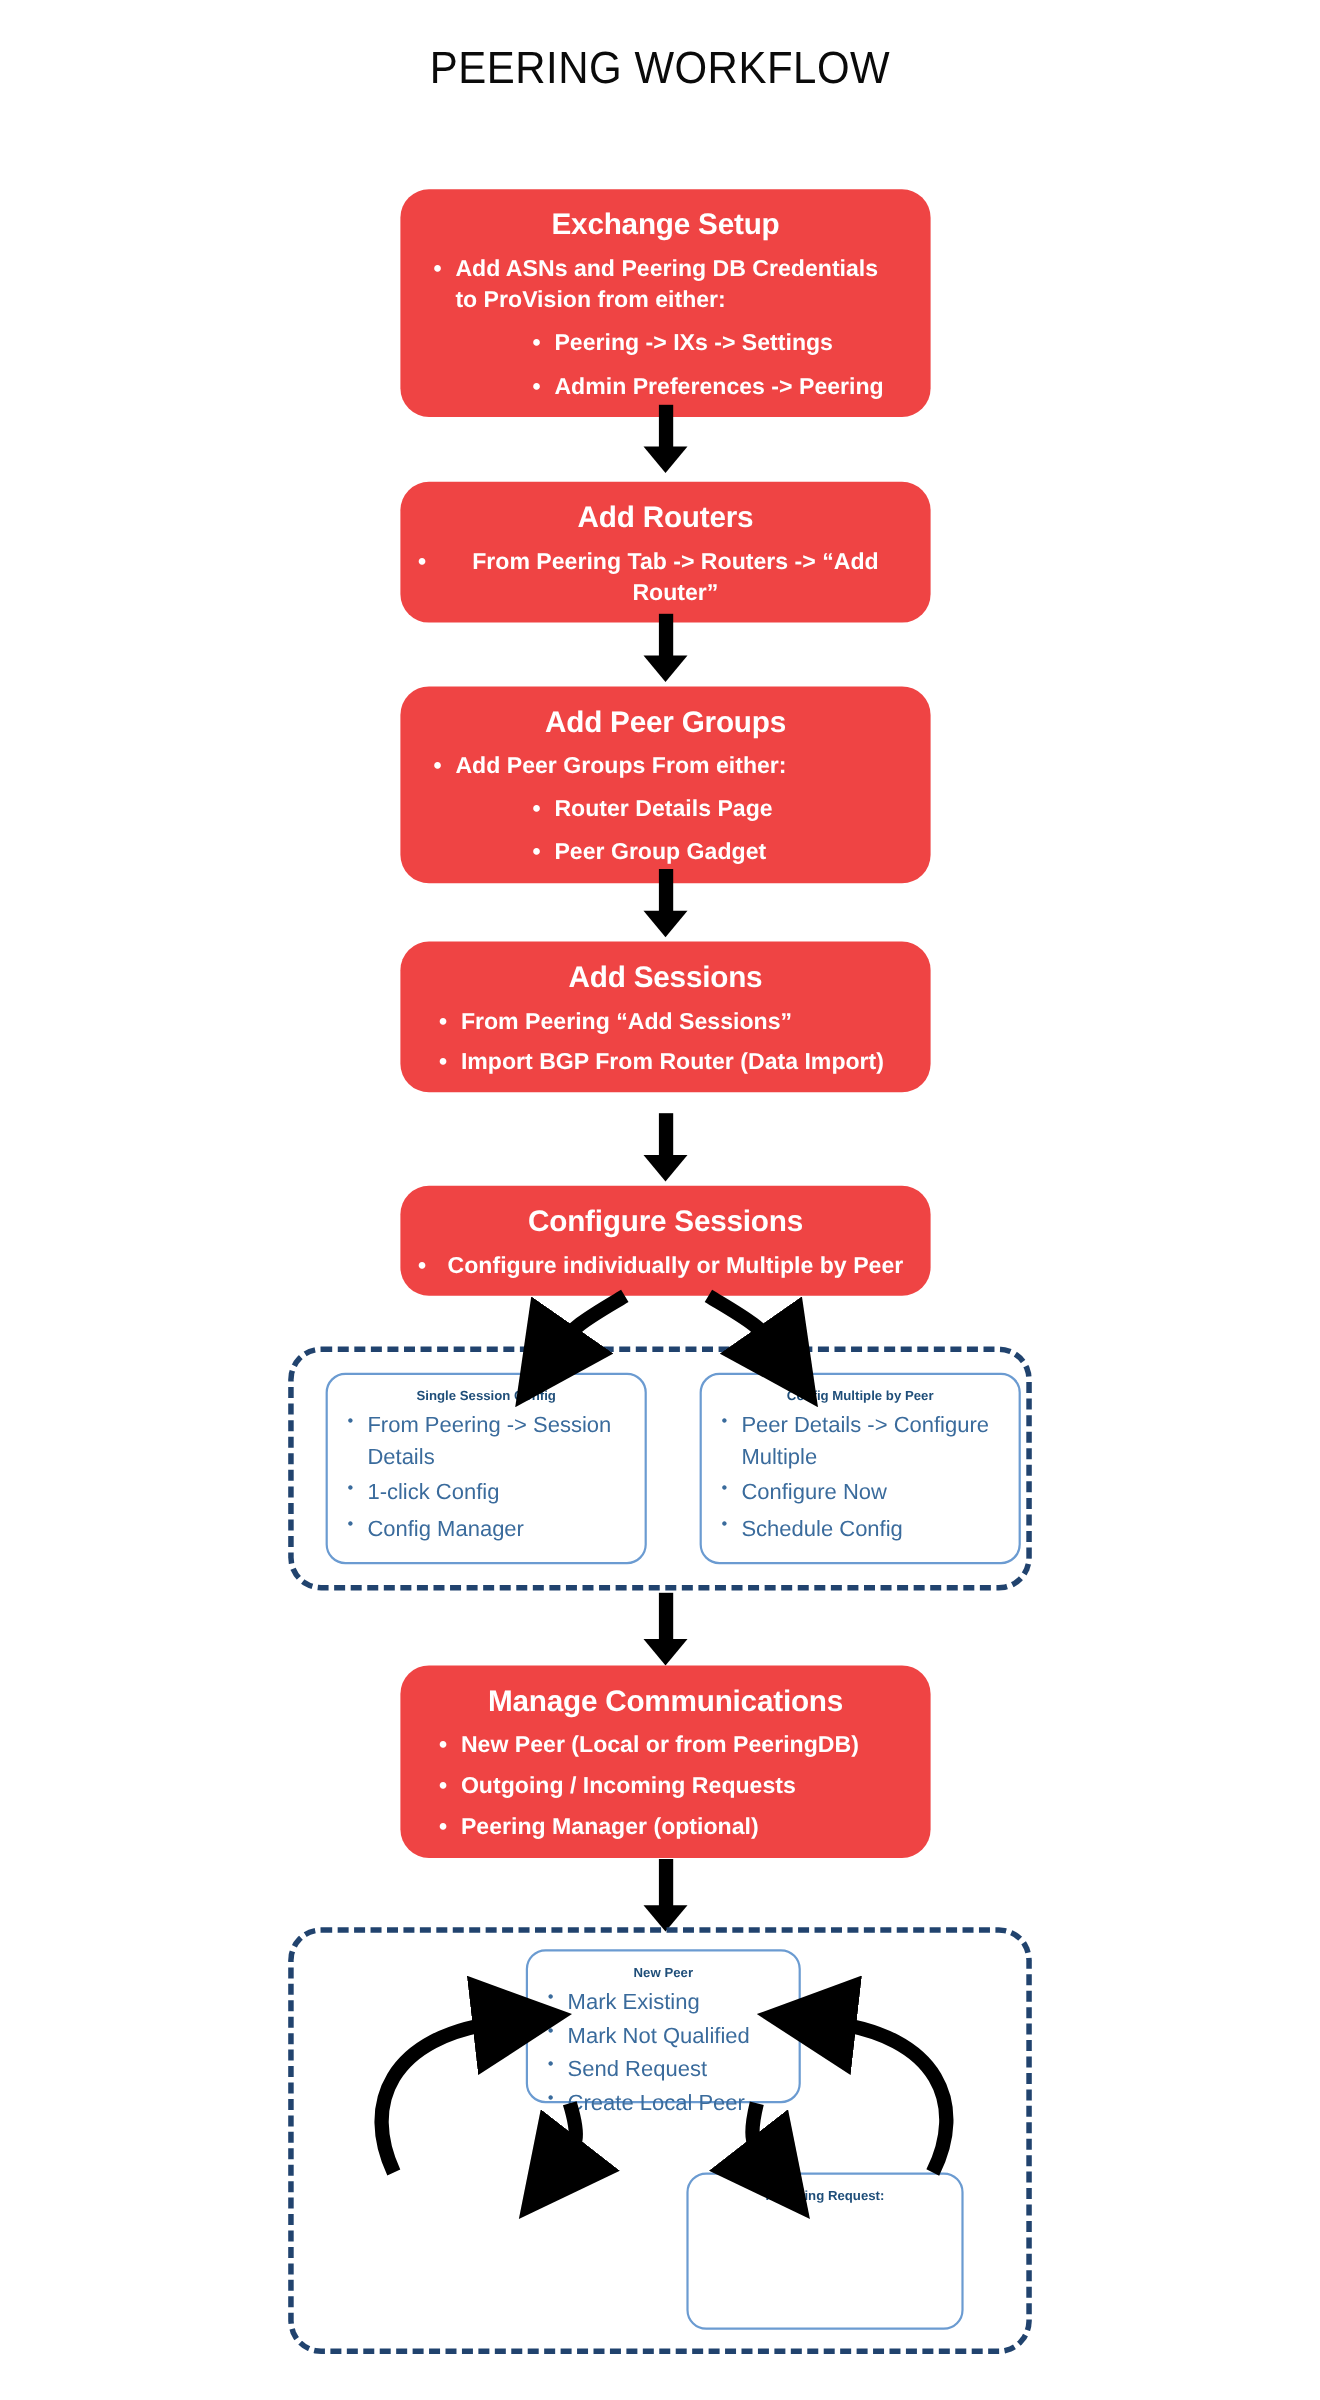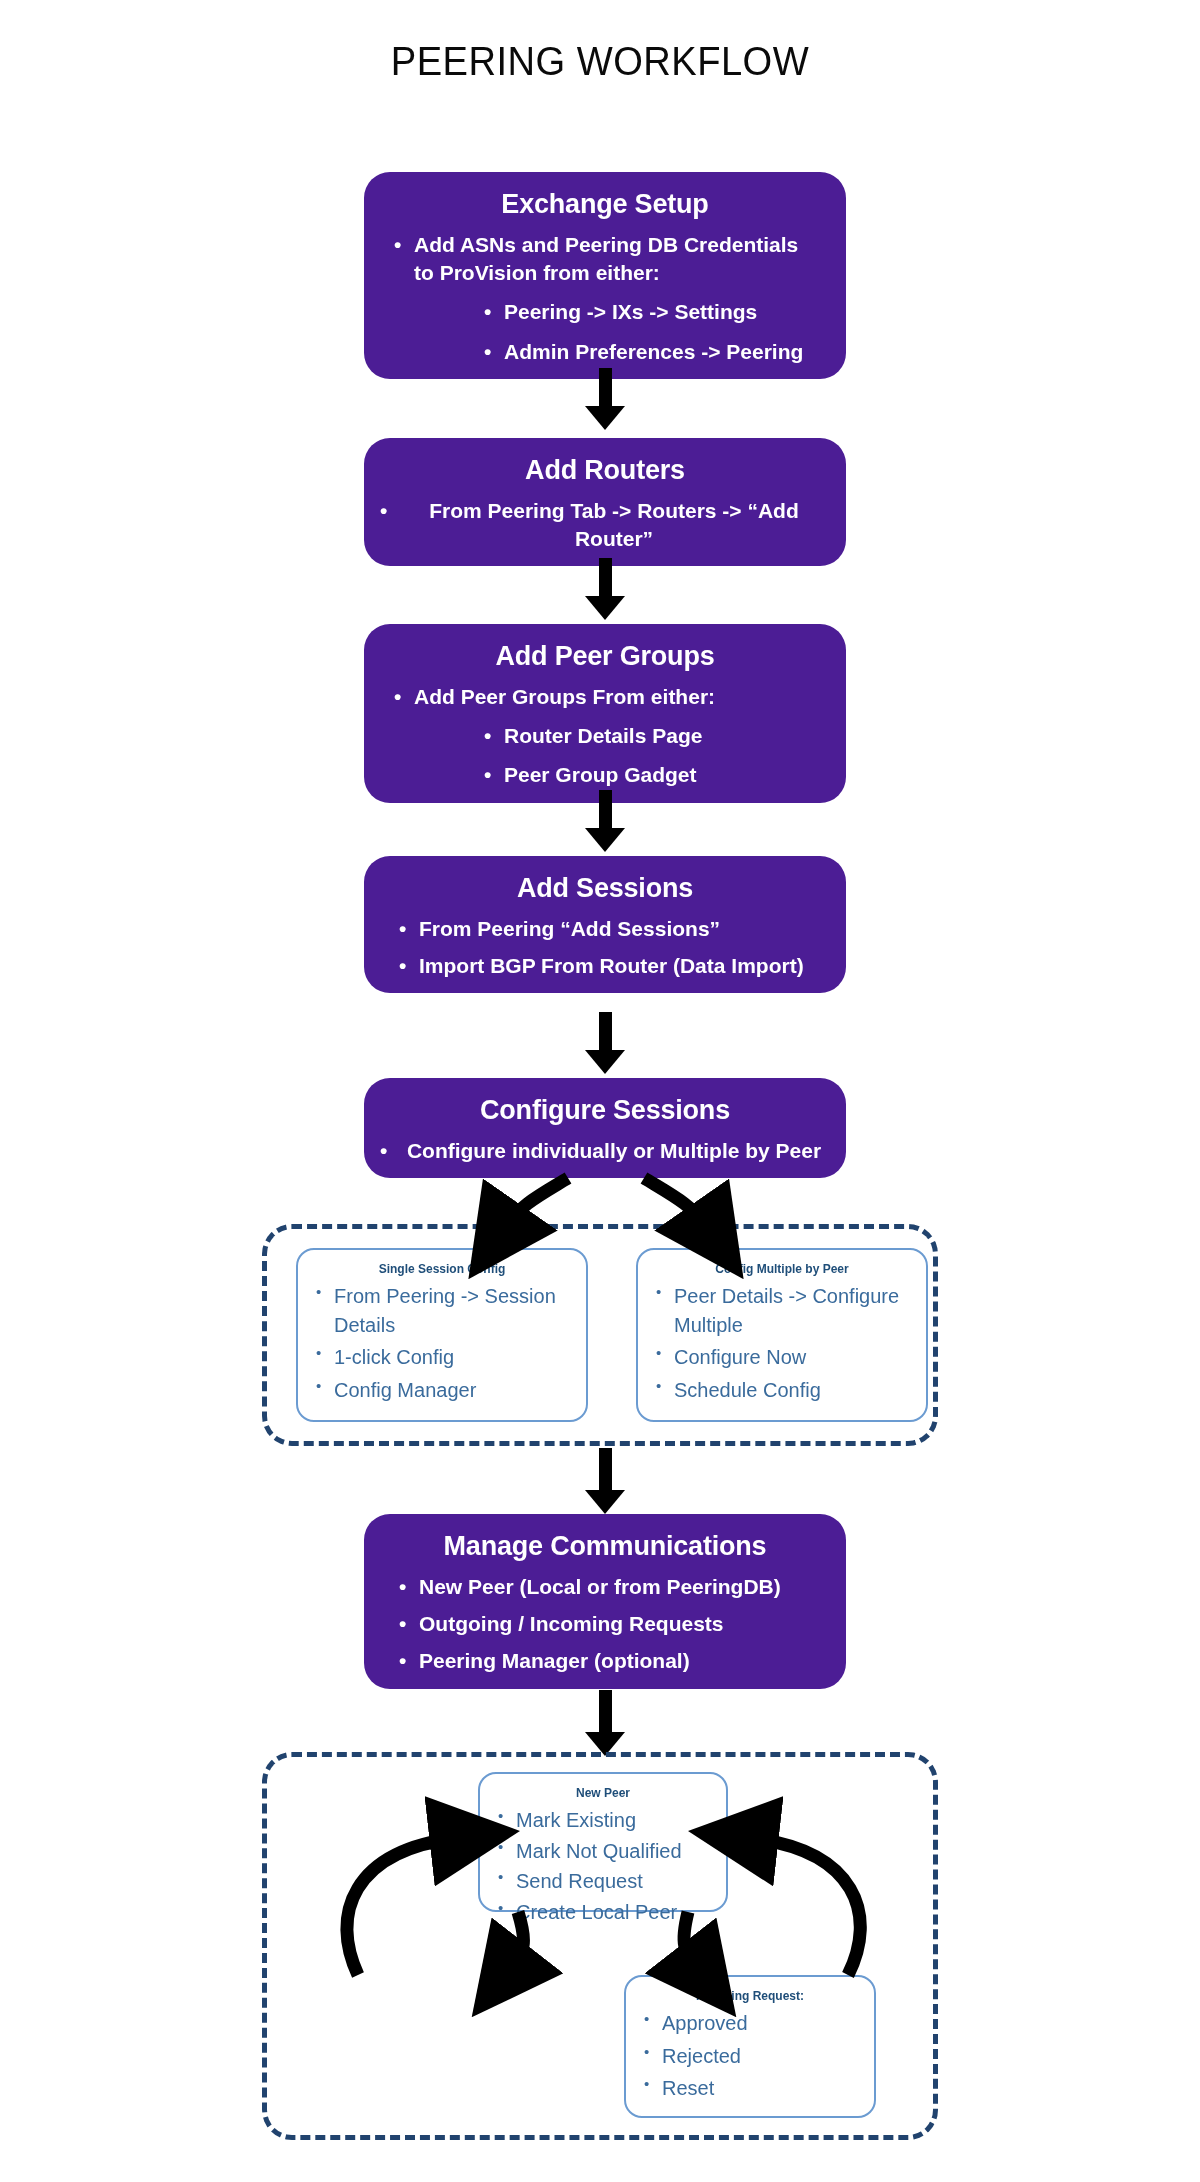--- a/index.html
+++ b/index.html
@@ -30,21 +30,21 @@
     color: #0a0a0a;
     font-family: "Liberation Sans", sans-serif;
     transform: scaleX(0.93);
   }
 
   
   .step {
     position: absolute;
     left: 364px;
     width: 482px;
-    background: #4c1d95;
+    background: #ef4444;
     border-radius: 26px;
     color: #ffffff;
     padding: 10px 0 12px 0;
   }
   .step-title {
     text-align: center;
     font-size: 27px;
     font-weight: bold;
     line-height: 1.25;
     margin: 6px 0 8px 0;
@@ -304,25 +304,20 @@
       <li style="margin-bottom:2px;">Mark Existing</li>
       <li style="margin-bottom:2px;">Mark Not Qualified</li>
       <li style="margin-bottom:2px;">Send Request</li>
       <li style="margin-bottom:2px;">Create Local Peer</li>
     </ul>
   </div>
 
 
   <div class="subbox" style="left:624px; top:1975px; width:252px; height:143px;">
     <div class="subbox-title">Incoming Request:</div>
-    <ul>
-      <li>Approved</li>
-      <li>Rejected</li>
-      <li>Reset</li>
-    </ul>
   </div>
 
   <svg class="svg-overlay" viewBox="0 0 1200 2182">
     <defs>
       <marker id="ah" markerWidth="7" markerHeight="7" refX="2.2" refY="3.5" orient="auto" markerUnits="strokeWidth">
         <path d="M0,0 L7,3.5 L0,7 Z" fill="#000000"></path>
       </marker>
     </defs>
 
     <path d="M 568 1178 C 540 1195 520 1205 504 1228" stroke="#000000" stroke-width="13" fill="none" marker-end="url(#ah)" stroke-linecap="butt"></path>

